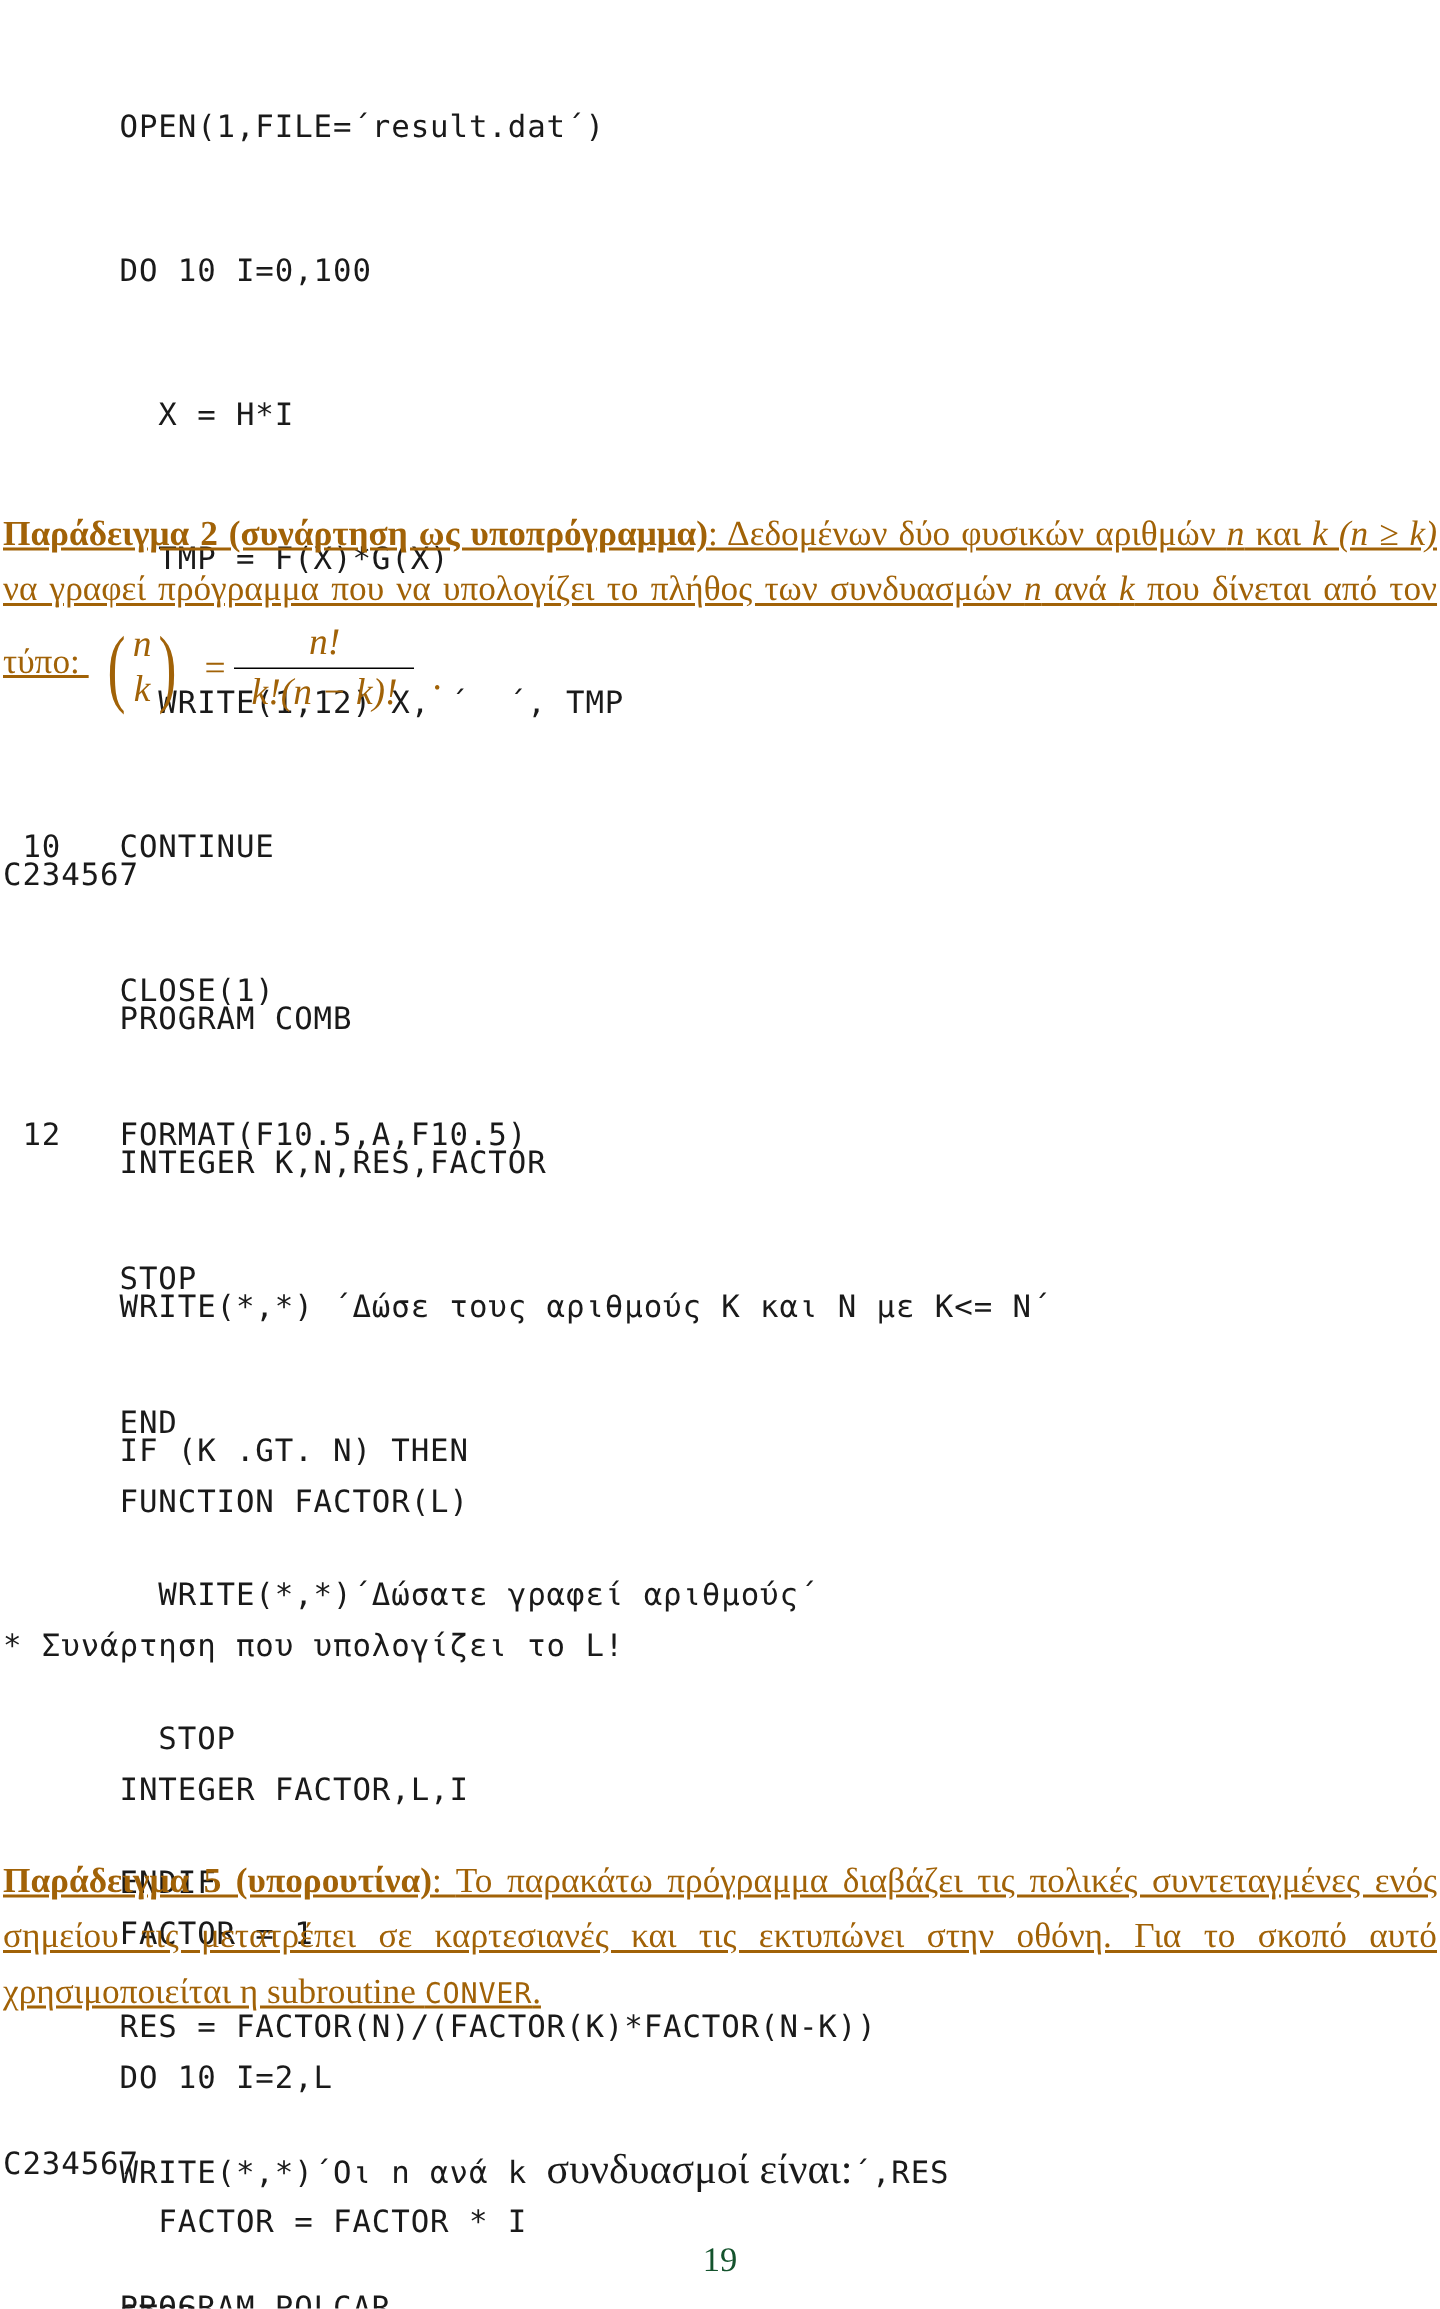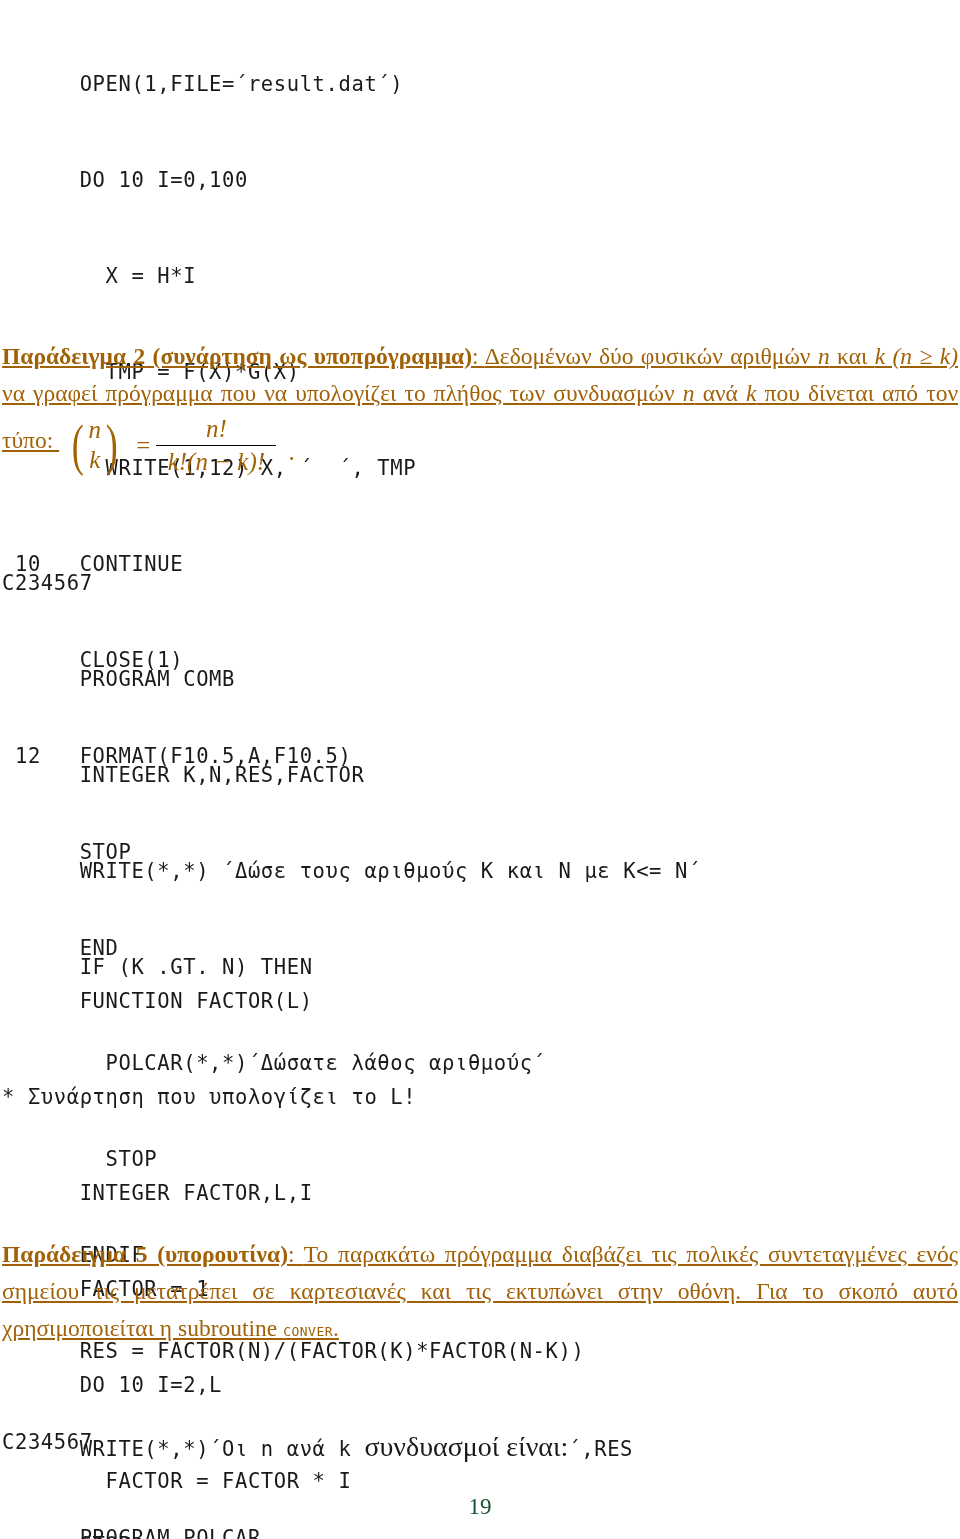--- a/index.html
+++ b/index.html
@@ -54,21 +54,21 @@
     text-decoration: underline;
   }
   .para b, .para .bold {
     font-weight: bold;
   }
   .para .ital {
     font-style: italic;
   }
   .mono-inline {
     font-family: "DejaVu Sans Mono", "Liberation Mono", monospace;
-    font-size: 13px;
+    font-size: 19px;
     letter-spacing: 0.5px;
   }
 
   
   .formula {
     display: inline-flex;
     align-items: center;
     vertical-align: middle;
     font-family: "Liberation Serif", serif;
     font-style: italic;
@@ -175,21 +175,21 @@
       <span class="fullstop">.</span>
     </span>
   </div>
 
   <div class="code-block abs" style="left:2px; top:503px; width:900px;">
     <div class="code-line">C234567</div>
     <div class="code-line">      PROGRAM COMB</div>
     <div class="code-line">      INTEGER K,N,RES,FACTOR</div>
     <div class="code-line">      WRITE(*,*) ´Δώσε τους αριθμούς Κ και Ν με Κ&lt;= Ν´</div>
     <div class="code-line">      IF (K .GT. N) THEN</div>
-    <div class="code-line">        POLCAR(*,*)´Δώσατε λάθος αριθμούς´</div>
+    <div class="code-line">        WRITE(*,*)´Δώσατε γραφεί αριθμούς´</div>
     <div class="code-line">        STOP</div>
     <div class="code-line">      ENDIF</div>
     <div class="code-line">      RES = FACTOR(N)/(FACTOR(K)*FACTOR(N-K))</div>
     <div class="code-line"><span>      WRITE(*,*)´Οι n ανά k </span><span class="serif-run">συνδυασμοί είναι:</span><span>´,RES</span></div>
     <div class="code-line">      STOP</div>
     
   </div>
 
   <div class="code-block abs" style="left:2px; top:921px; width:760px;">
     <div class="code-line">      FUNCTION FACTOR(L)</div>

